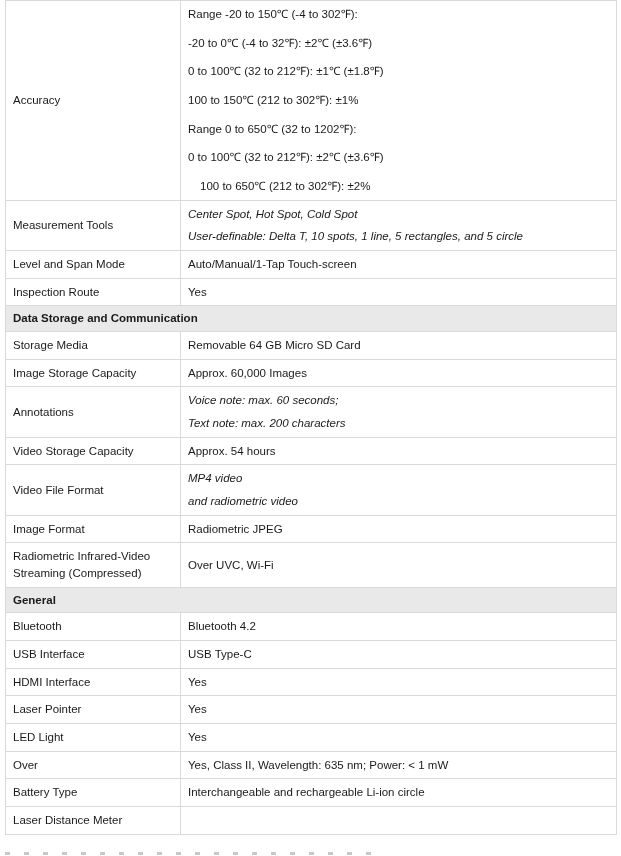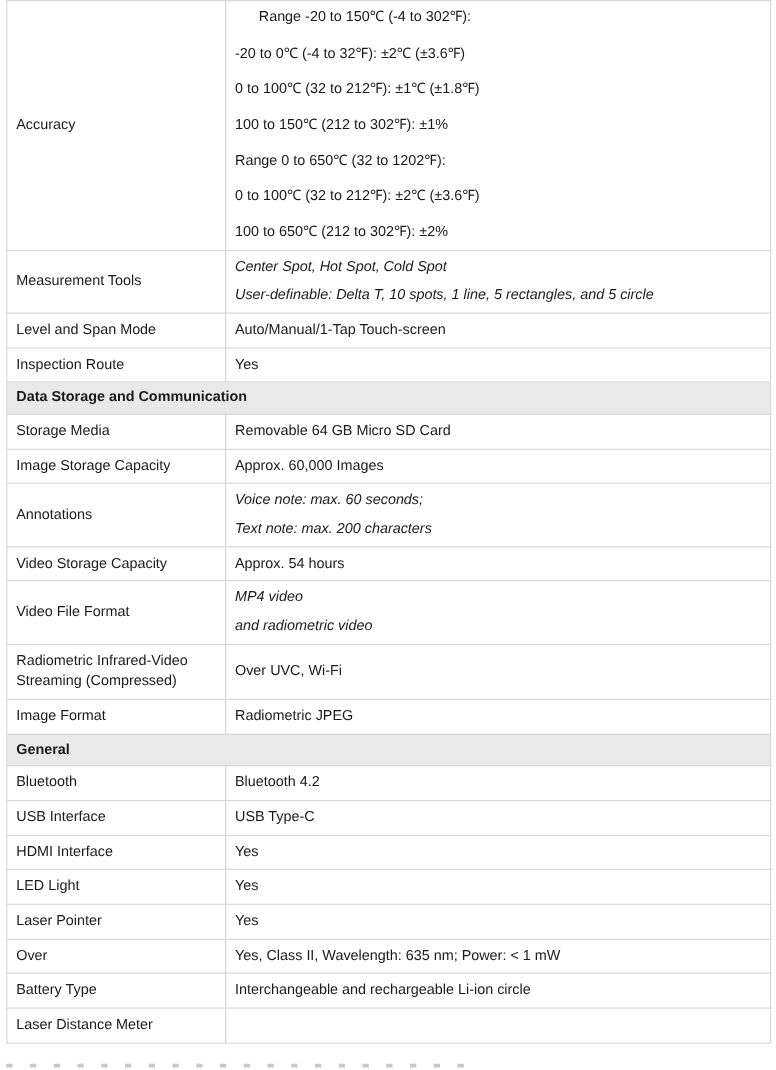--- a/index.html
+++ b/index.html
@@ -41,22 +41,22 @@
   }
   .multiline > div {
     padding: 3px 0;
     font-style: italic;
   }
   .multiline > div:first-child { padding-top: 0; }
   .multiline > div:last-child { padding-bottom: 0; }
   .accuracy-cell > div {
     padding: 6px 0;
   }
-  .accuracy-cell > div:first-child { padding-top: 0; margin-left: 19px; }
-  .accuracy-cell > div:last-child { padding-bottom: 0; }
+  .accuracy-cell > div:first-child { padding-top: 0; }
+  .accuracy-cell > div:last-child { padding-bottom: 0; margin-left: 12px; }
   .dotted-bar {
     position: absolute;
     left: 5px;
     bottom: 4px;
     width: 611px;
     height: 8px;
   }
   .dotted-bar span {
     display: inline-block;
     width: 5px;
@@ -136,48 +136,48 @@
             <td>Approx. 54 hours</td>
           </tr>
           <tr>
             <td>Video File Format</td>
             <td class="multiline">
               <div>MP4 video</div>
               <div>and radiometric video</div>
             </td>
           </tr>
           <tr>
+            <td>Image Format</td>
+            <td>Radiometric JPEG</td>
+          </tr>
+          <tr>
             <td>Radiometric Infrared-Video Streaming (Compressed)</td>
             <td>Over UVC, Wi-Fi</td>
-          </tr>
-          <tr>
-            <td>Image Format</td>
-            <td>Radiometric JPEG</td>
           </tr>
           <tr class="section-row">
             <td colspan="2">General</td>
           </tr>
           <tr>
             <td>Bluetooth</td>
             <td>Bluetooth 4.2</td>
           </tr>
           <tr>
             <td>USB Interface</td>
             <td>USB Type-C</td>
           </tr>
           <tr>
             <td>HDMI Interface</td>
             <td>Yes</td>
           </tr>
           <tr>
-            <td>LED Light</td>
+            <td>Laser Pointer</td>
             <td>Yes</td>
           </tr>
           <tr>
-            <td>Laser Pointer</td>
+            <td>LED Light</td>
             <td>Yes</td>
           </tr>
           <tr>
             <td>Over</td>
             <td>Yes, Class II, Wavelength: 635 nm; Power: &lt; 1 mW</td>
           </tr>
           <tr>
             <td>Battery Type</td>
             <td>Interchangeable and rechargeable Li-ion circle</td>
           </tr>

